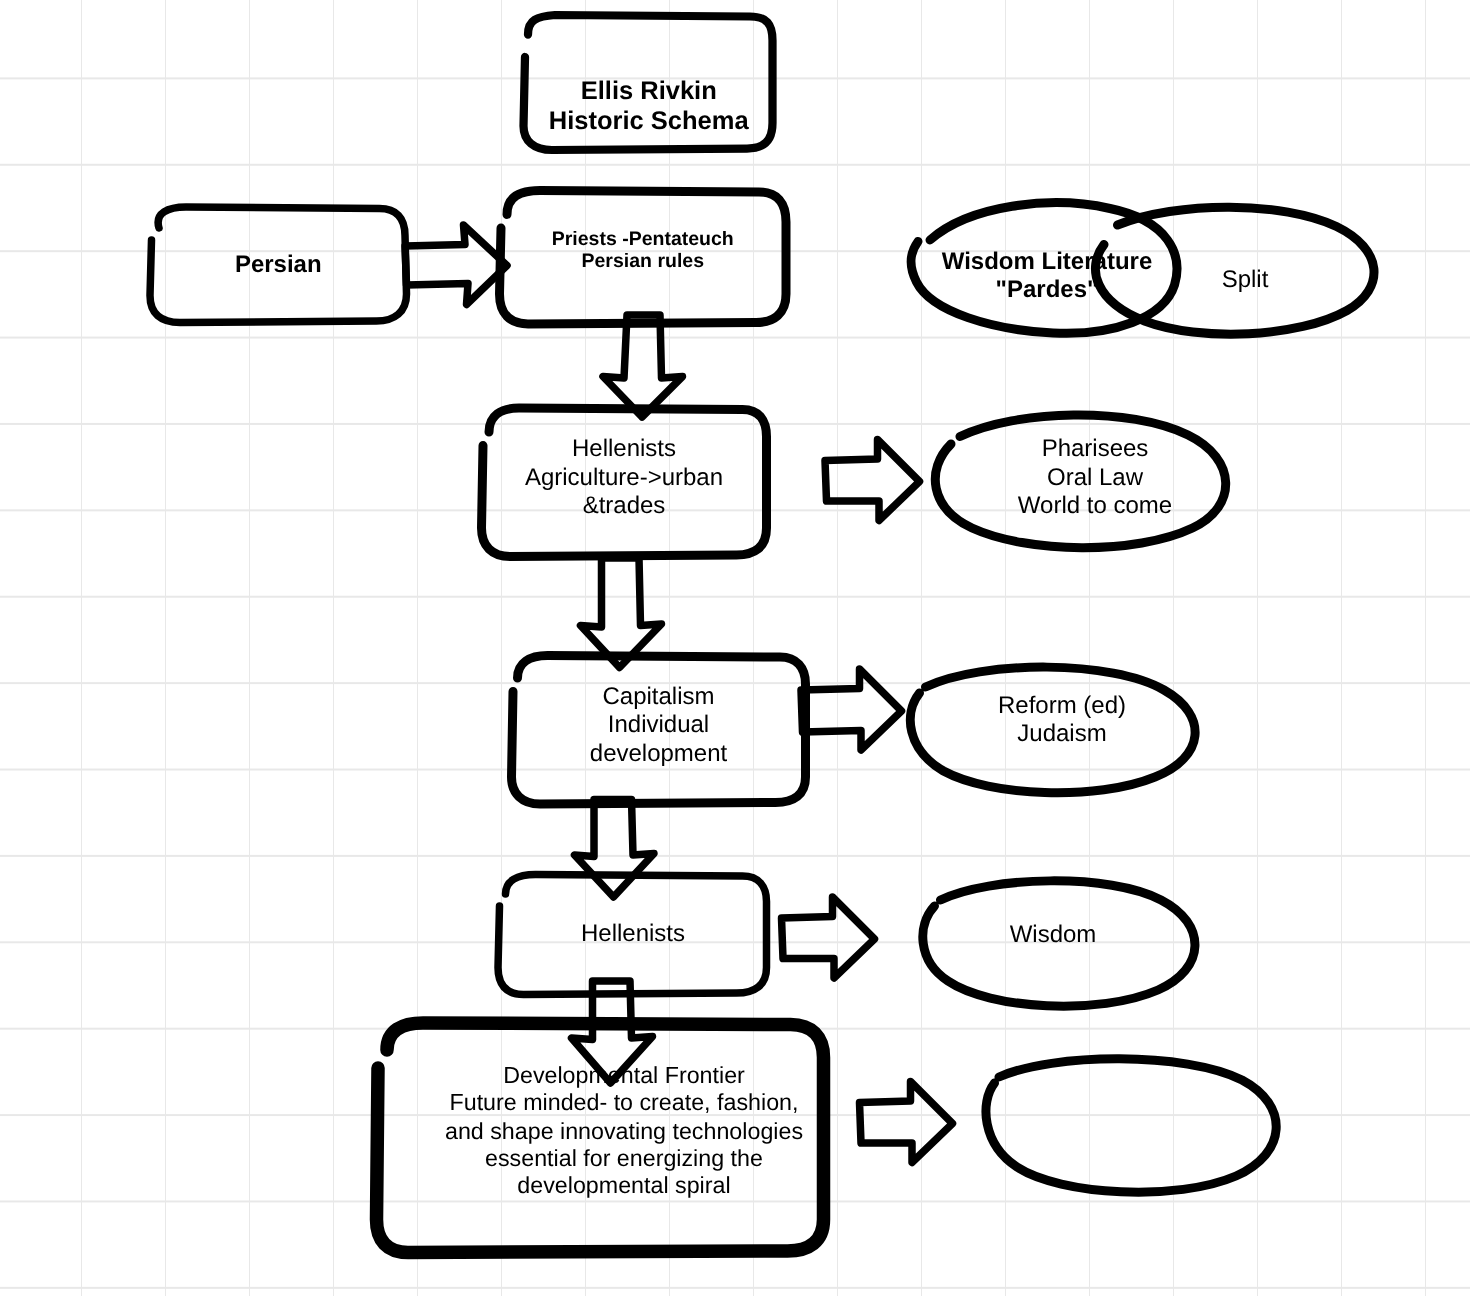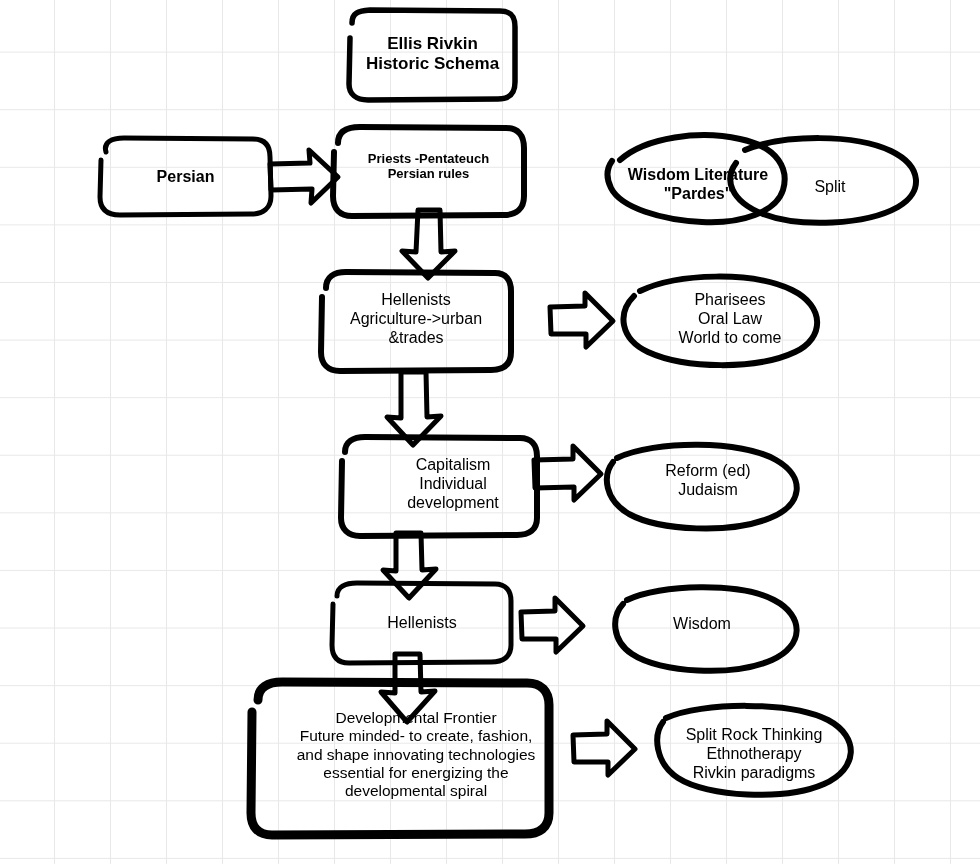--- a/index.html
+++ b/index.html
@@ -111,55 +111,52 @@
 
       <path stroke-width="5" d="M521 612 L555 611 L555 598 L583 626 L556 652 L556 639 L522 639 Z"></path>
 
       <path stroke-width="5" d="M395 654 L420 654 L421 692 L435 691 L407 722 L381 692 L395 693 Z"></path>
 
       <path stroke-width="5" d="M573 735 L607 734 L607 721 L635 749 L608 775 L608 762 L574 762 Z"></path>
 
     </g>
   </svg>
 
-  <div class="shape-label t-title" style="left:349px; top:34px; width:167px;">Ellis Rivkin
+  <div class="shape-label t-title" style="left:349px; top:51px; width:167px;">Ellis Rivkin
 Historic Schema</div>
 
   <div class="shape-label t-prophets" style="left:100px; top:168px; width:171px;">Persian</div>
 
   <div class="shape-label t-priests" style="left:333px; top:151px; width:191px;">Priests -Pentateuch
 Persian rules</div>
 
   <div class="shape-label t-wisdom" style="left:612px; top:166px; width:172px;">Wisdom Literature
 "Pardes"</div>
 
   <div class="shape-label t-psalms" style="left:760px; top:178px; width:140px;">Split</div>
 
   <div class="shape-label t-plain" style="left:320px; top:291px; width:192px;">Hellenists
 Agriculture-&gt;urban
 &amp;trades</div>
 
   <div class="shape-label t-plain" style="left:632px; top:291px; width:196px;">Pharisees
 Oral Law
 World to come</div>
 
-  <div class="shape-label t-plain" style="left:355px; top:456px; width:196px;">Capitalism
+  <div class="shape-label t-plain" style="left:341px; top:456px; width:196px;">Capitalism
 Individual
 development</div>
 
   <div class="shape-label t-plain" style="left:612px; top:462px; width:192px;">Reform (ed)
 Judaism</div>
 
   <div class="shape-label t-plain" style="left:332px; top:614px; width:180px;">Hellenists</div>
 
   <div class="shape-label t-plain" style="left:618px; top:615px; width:168px;">Wisdom</div>
 
   <div class="shape-label t-small" style="left:270px; top:709px; width:292px;">Developmental Frontier
 Future minded- to create, fashion,
 and shape innovating technologies
 essential for energizing the
 developmental spiral</div>
 
-  <div class="shape-label t-plain" style="left:657px; top:726px; width:194px;">Split Rock Thinking
-Ethnotherapy
-Rivkin paradigms</div>
 
 </div>
 
 </body></html>

